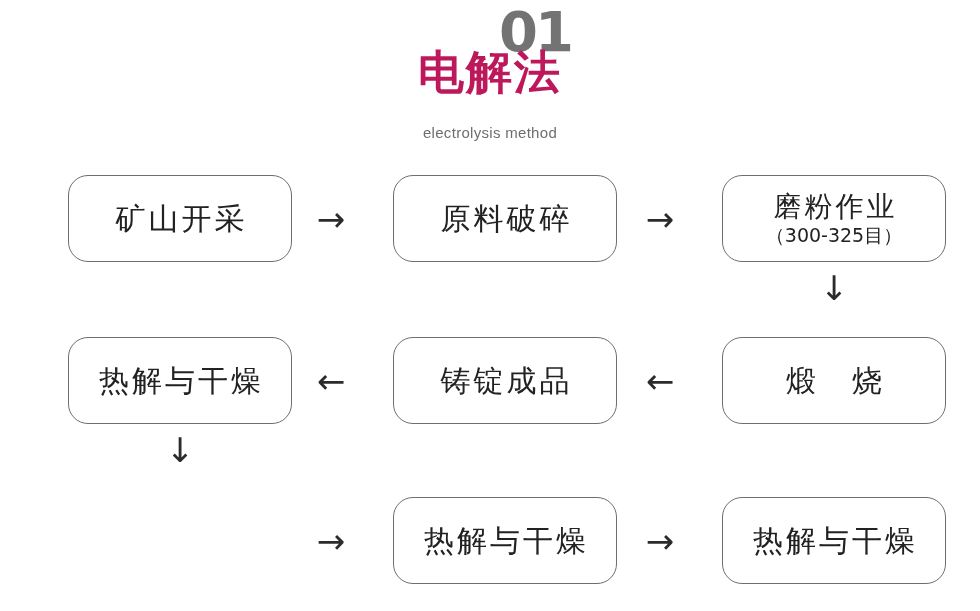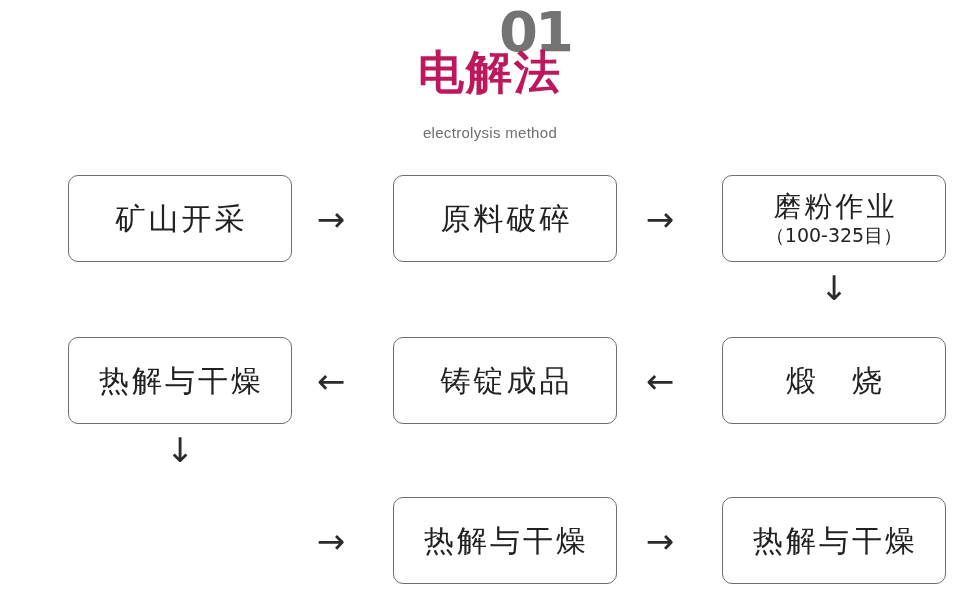--- a/index.html
+++ b/index.html
@@ -85,21 +85,21 @@
     width: 878px;
     height: 410px;
   }
 
   .node {
     position: absolute;
     width: 224px;
     height: 87px;
     box-sizing: border-box;
     border: 1.6px solid #6E6E70;
-    border-radius: 10px;
+    border-radius: 20px;
     background: #ffffff;
     display: flex;
     flex-direction: column;
     align-items: center;
     justify-content: center;
   }
   .node-label {
     font-family: "DejaVu Sans", "Liberation Sans", sans-serif;
     font-size: 30px;
     font-weight: 400;
@@ -185,21 +185,21 @@
   <div class="arrow arrow-h ah-r1a">→</div>
 
   <div class="node col-2 row-1">
     <div class="node-label">原料破碎</div>
   </div>
 
   <div class="arrow arrow-h ah-r1b">→</div>
 
   <div class="node col-3 row-1 has-sub">
     <div class="node-label">磨粉作业</div>
-    <div class="node-sub">（100-325目）</div>
+    <div class="node-sub">（300-325目）</div>
   </div>
 
   <div class="arrow arrow-v av-c3">↓</div>
 
   <div class="node col-1 row-2">
     <div class="node-label">热解与干燥</div>
   </div>
 
   <div class="arrow arrow-h ah-r2a">←</div>
 

